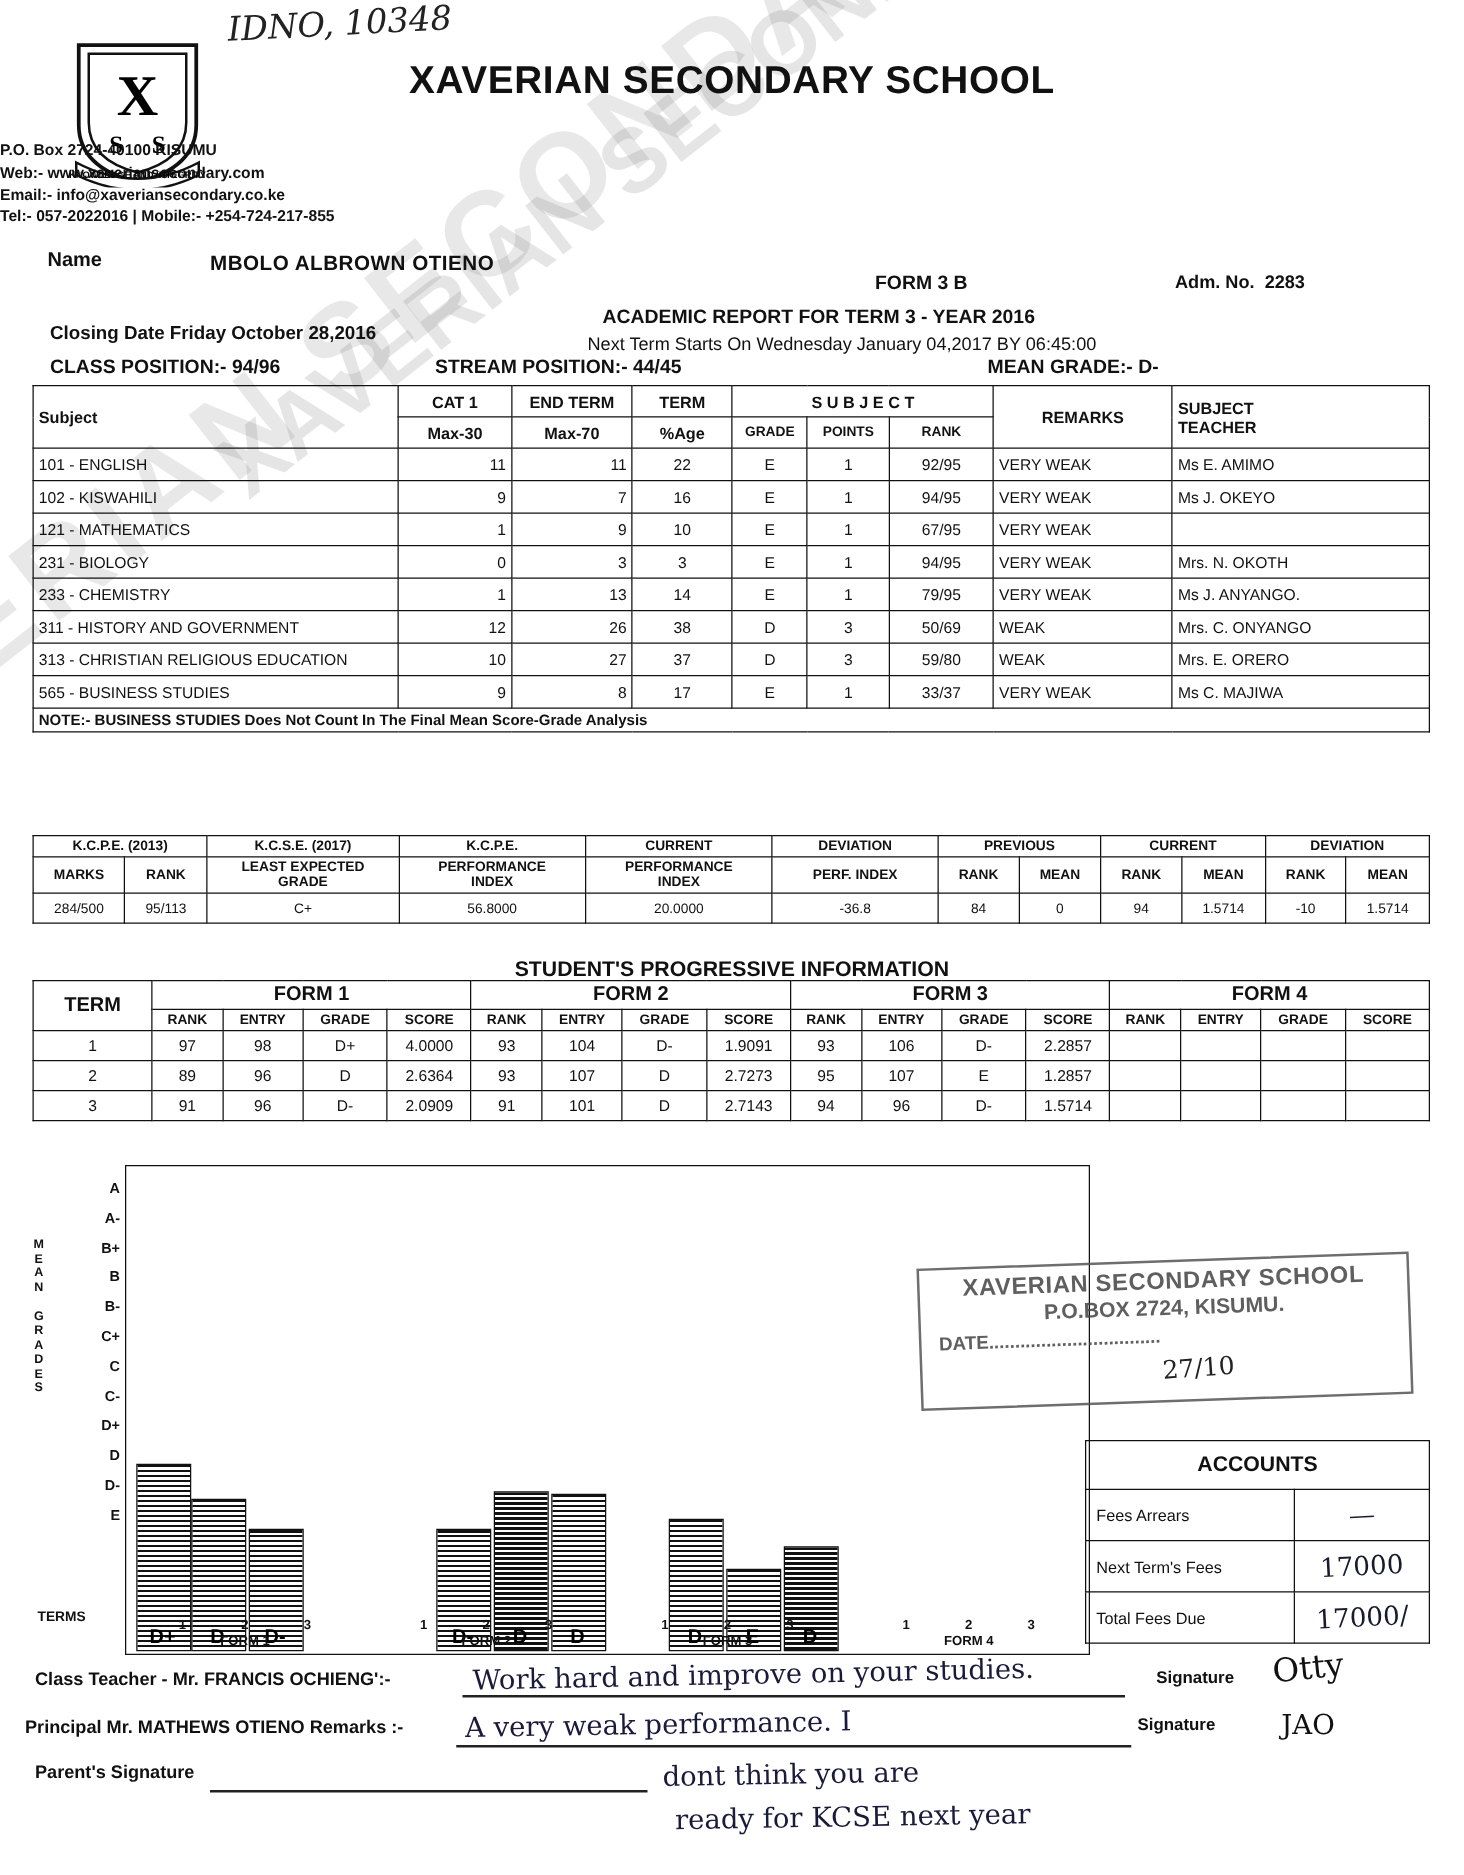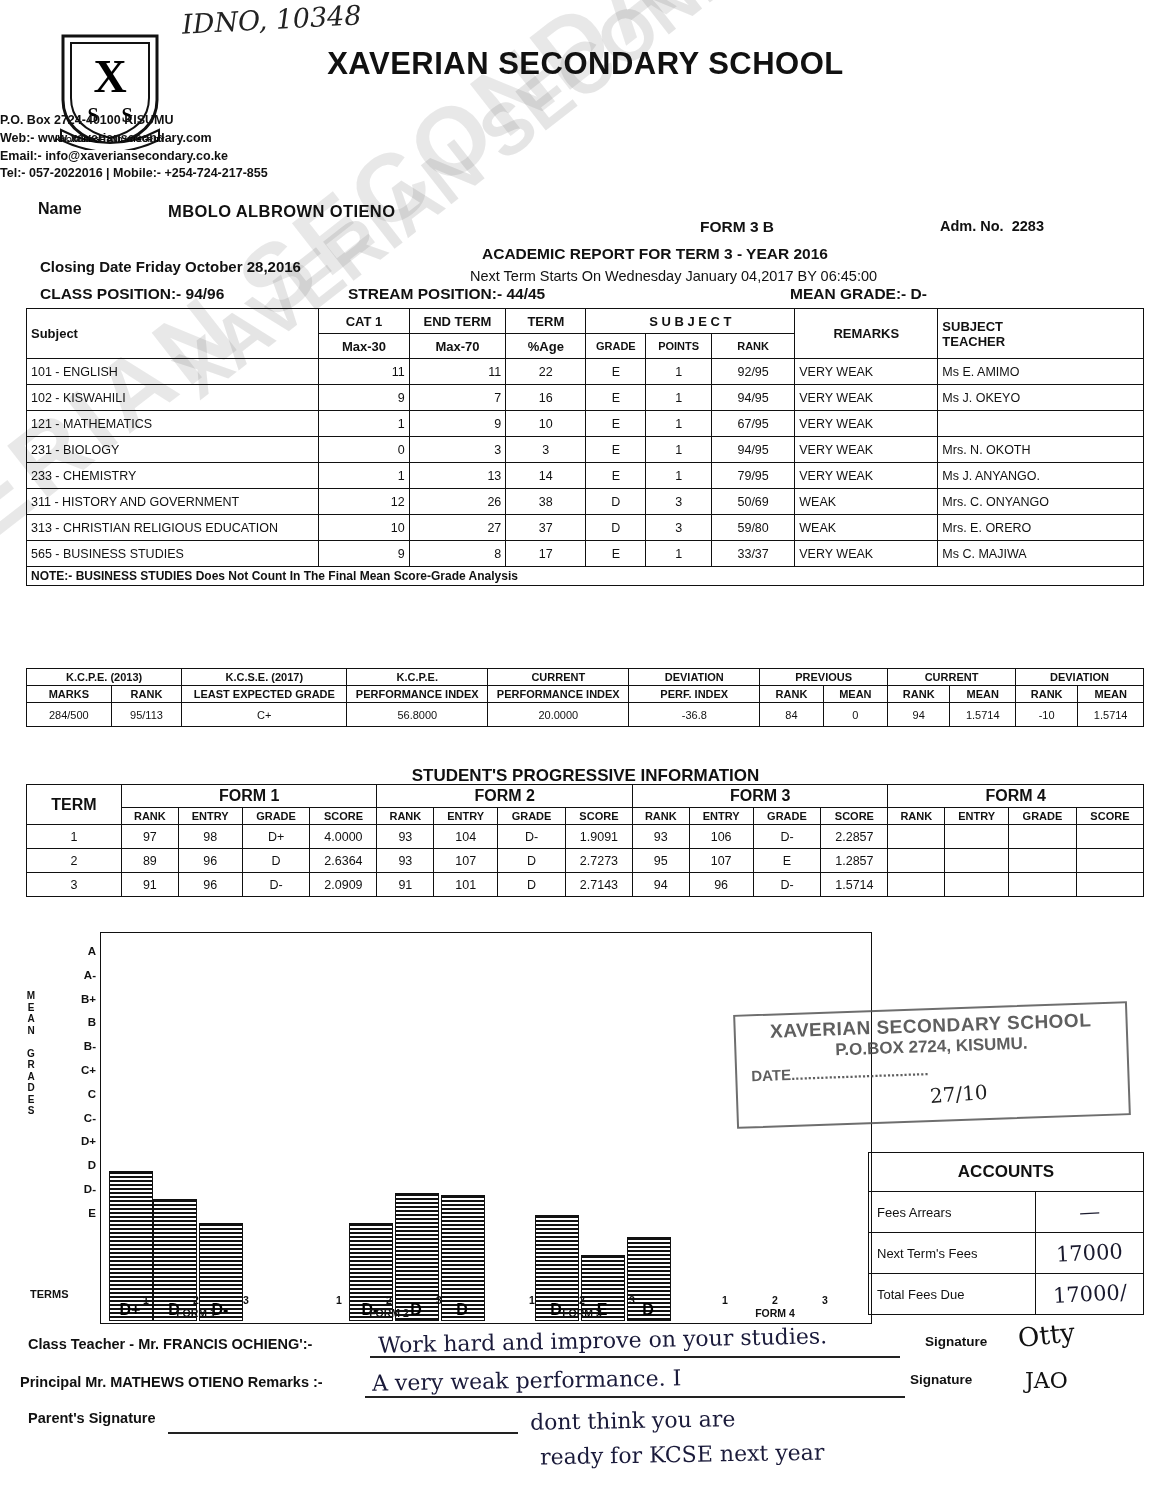--- a/index.html
+++ b/index.html
@@ -31,21 +31,21 @@
   table{border-collapse:collapse;}
   .subjects{position:absolute;left:26px;top:308px;width:1118px;font-size:12.5px;}
   .subjects td,.subjects th{border:1px solid #111;padding:2px 4px;vertical-align:middle;}
   .subjects .hdr td{font-weight:bold;font-size:13px;height:20px;}
   .subjects .subj{height:26px;}
   .c{text-align:center;}
   .r{text-align:right;padding-right:10px;}
   .note{font-size:12px;font-weight:bold;padding:3px 6px;}
   .meanline{position:absolute;left:26px;top:640px;width:1118px;font-size:15px;font-weight:bold;display:flex;justify-content:space-around;}
   .kcpe{position:absolute;left:26px;top:668px;width:1118px;font-size:11px;}
-  .kcpe td{border:1px solid #111;padding:2px 2px;text-align:center;}
+  .kcpe td{border:1px solid #111;padding:2px 16px;text-align:center;}
   .kcpe .h{font-weight:bold;}
   .progtitle{position:absolute;left:0;right:0;top:766px;text-align:center;font-size:17px;font-weight:bold;}
   .prog{position:absolute;left:26px;top:784px;width:1118px;font-size:12px;}
   .prog td{border:1px solid #111;padding:2px 4px;text-align:center;}
   .prog .bighdr{font-weight:bold;font-size:16px;}
   .prog .sub{font-weight:bold;font-size:11px;}
   .prog .val{font-size:12.5px;height:24px;}
   
   .chartbox{position:absolute;left:100px;top:932px;width:770px;height:390px;border:1px solid #111;}
   .ylabels{position:absolute;left:70px;top:946px;width:26px;font-size:11.5px;font-weight:bold;line-height:1;}

